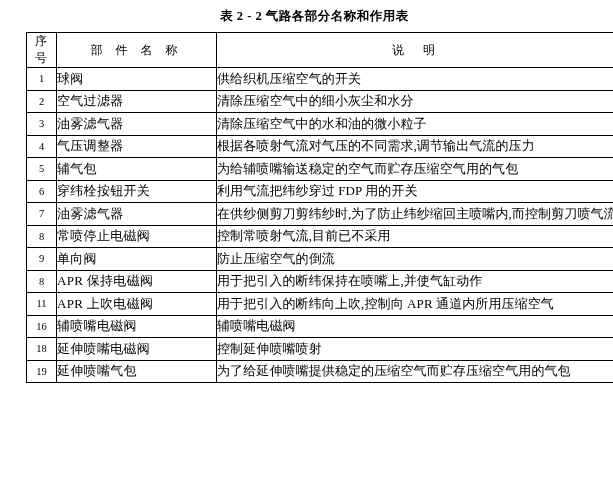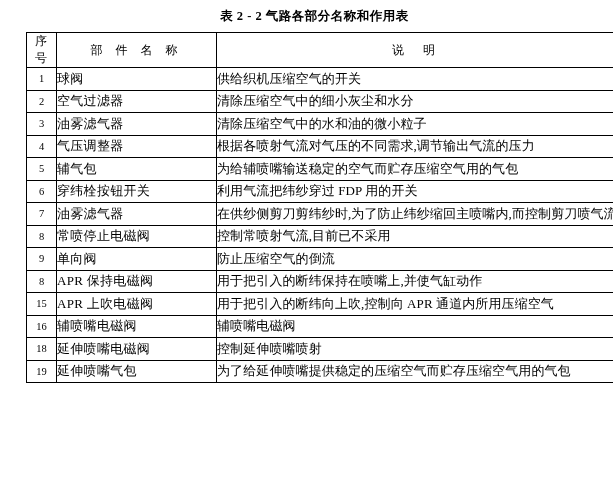--- a/index.html
+++ b/index.html
@@ -137,21 +137,21 @@
         <td class="cell-no">9</td>
         <td class="cell-part">单向阀</td>
         <td class="cell-desc">防止压缩空气的倒流</td>
       </tr>
       <tr>
         <td class="cell-no">8</td>
         <td class="cell-part">APR 保持电磁阀</td>
         <td class="cell-desc">用于把引入的断纬保持在喷嘴上,并使气缸动作</td>
       </tr>
       <tr>
-        <td class="cell-no">15</td>
+        <td class="cell-no">11</td>
         <td class="cell-part">APR 上吹电磁阀</td>
         <td class="cell-desc">用于把引入的断纬向上吹,控制向 APR 通道内所用压缩空气</td>
       </tr>
       <tr>
         <td class="cell-no">16</td>
         <td class="cell-part">辅喷嘴电磁阀</td>
         <td class="cell-desc">辅喷嘴电磁阀</td>
       </tr>
       <tr>
         <td class="cell-no">18</td>

